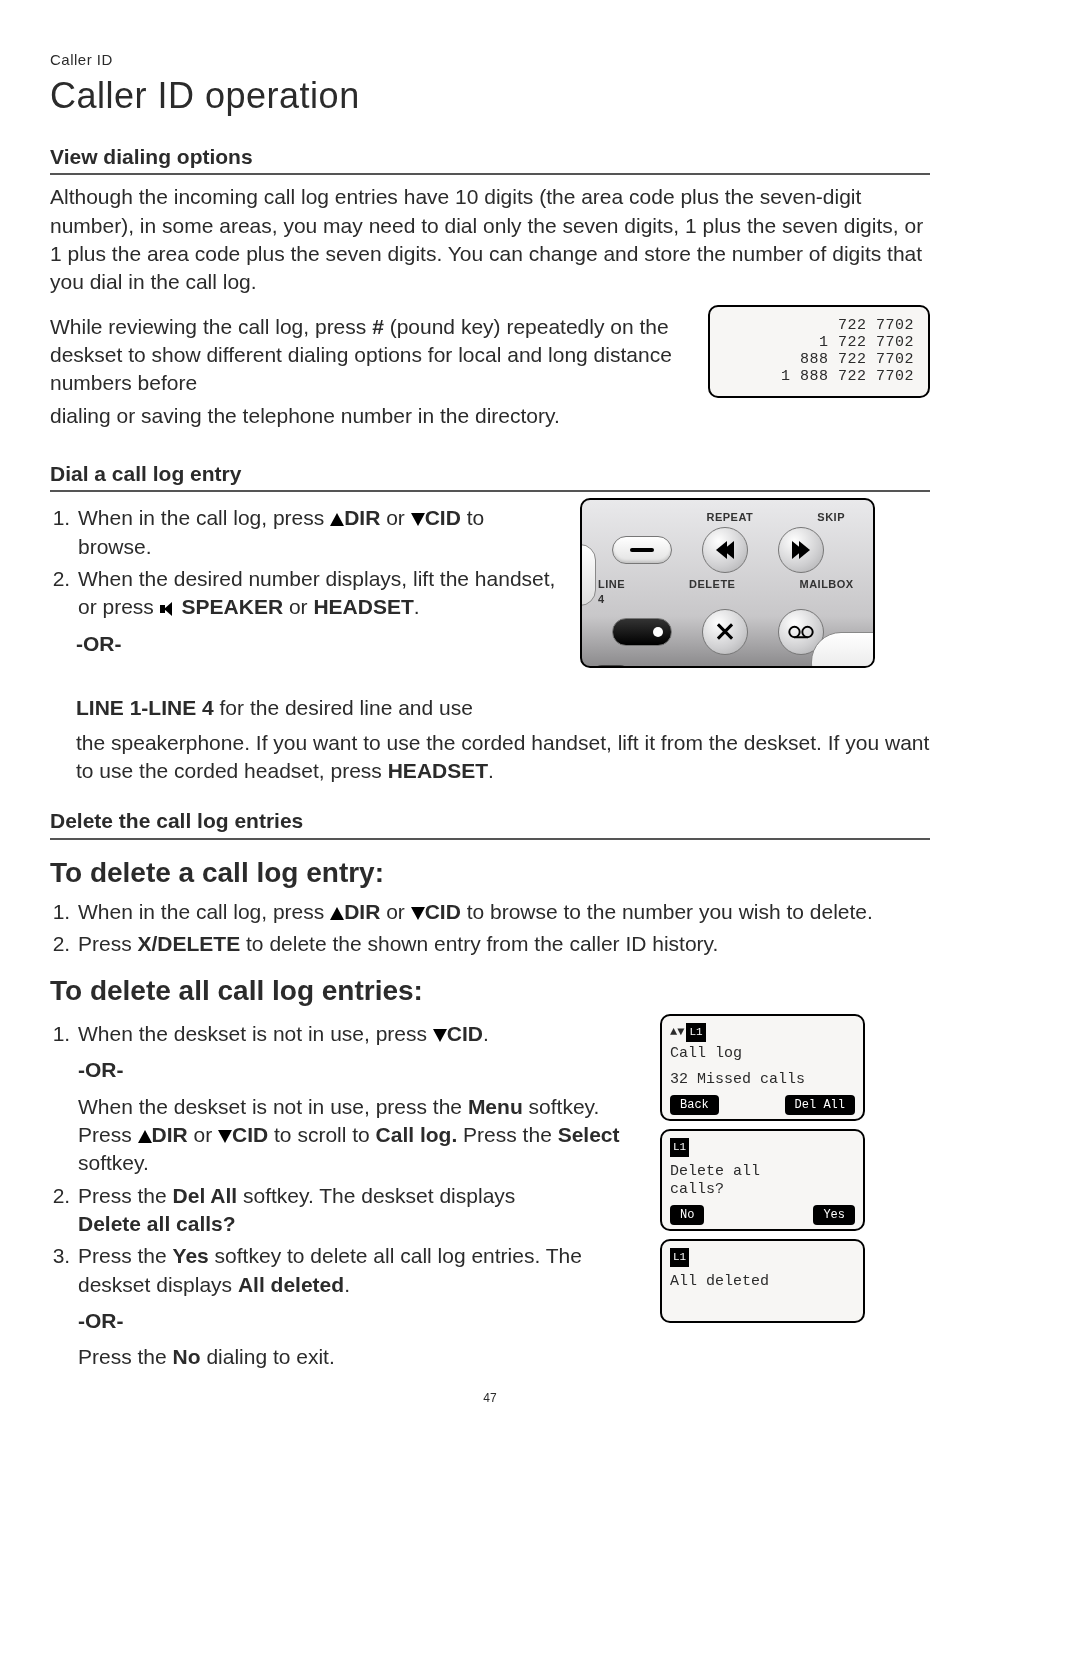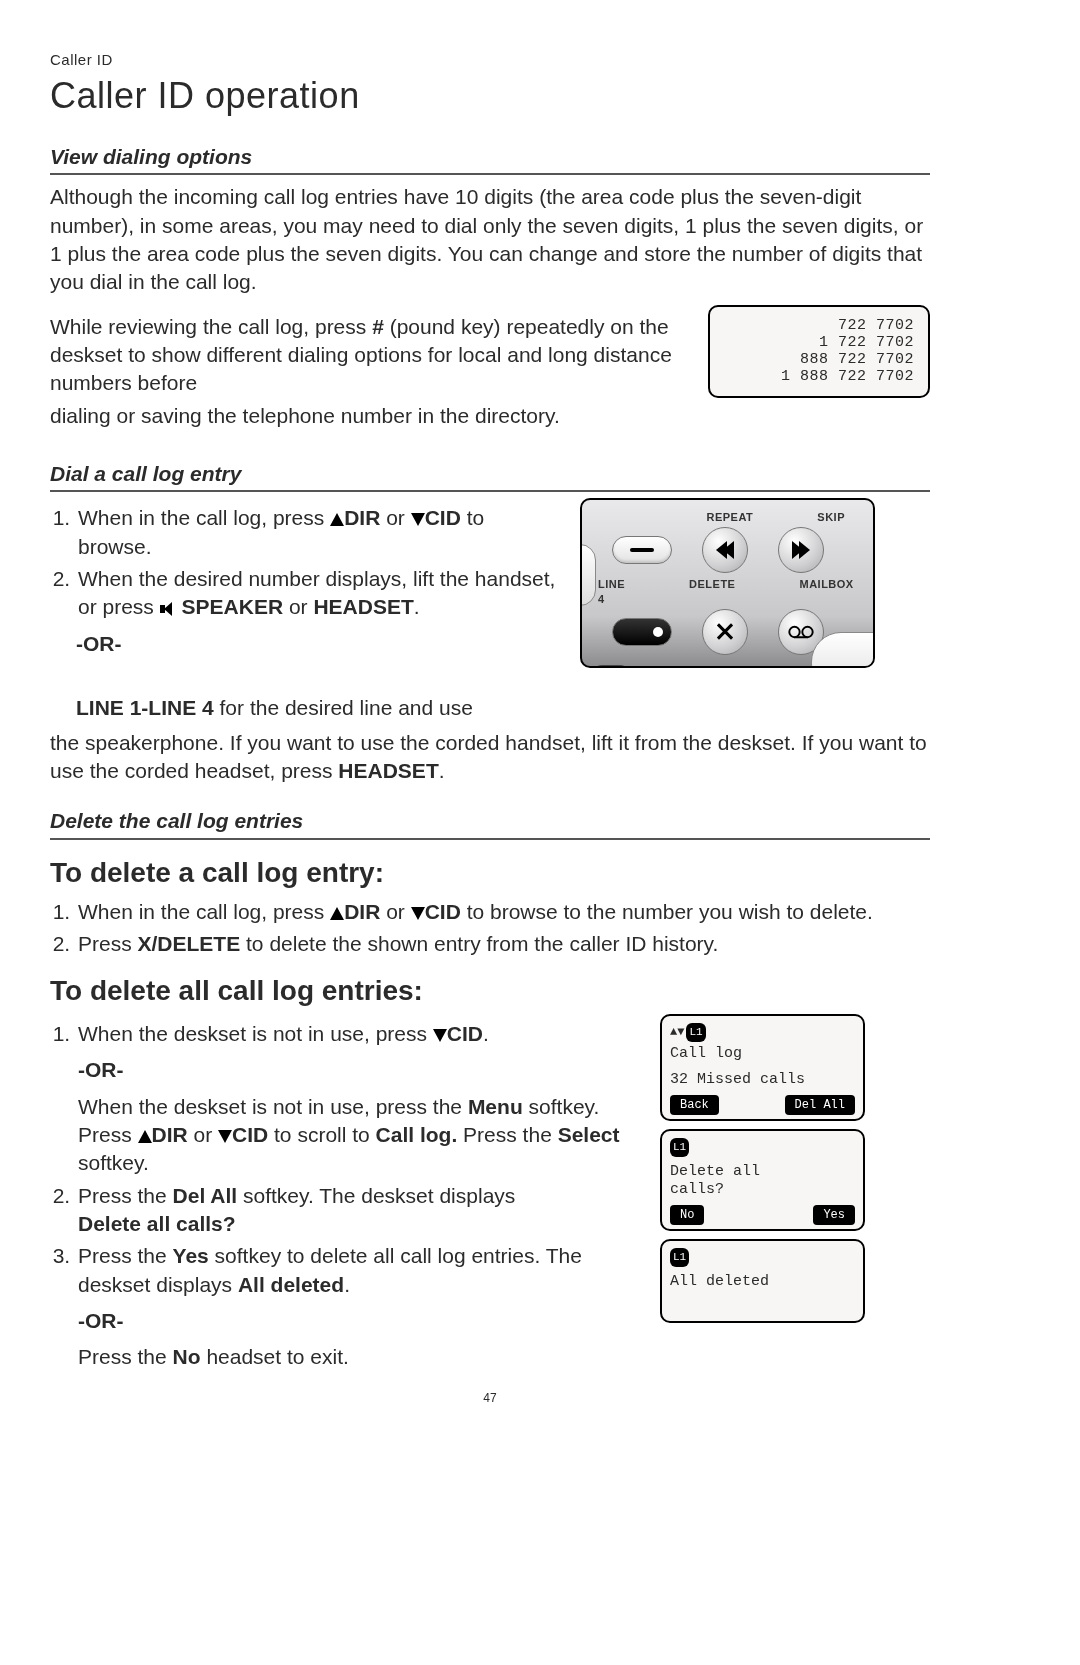--- a/index.html
+++ b/index.html
@@ -22,21 +22,20 @@
     font-weight: 400;
     margin: 0 0 20px 0;
     letter-spacing: 0.5px;
   }
   h2 {
     font-size: 21px;
     font-weight: 700;
     border-bottom: 2px solid #555;
     margin: 22px 0 6px 0;
     padding-bottom: 2px;
-    font-style: italic;
   }
   h3 {
     font-size: 28px;
     font-weight: 700;
     margin: 14px 0 4px 0;
   }
   p { margin: 8px 0; }
   ol { margin: 6px 0; padding-left: 26px; }
   ol li { margin-bottom: 4px; padding-left: 2px; }
   .or { font-weight: 700; margin: 8px 0; }
@@ -131,21 +130,21 @@
     border: 2px solid #000;
     border-radius: 10px;
     background: #f7f6f4;
     font-family: "Courier New", monospace;
     font-size: 15px;
     padding: 6px 8px 4px 8px;
     box-sizing: border-box;
     margin-bottom: 8px;
   }
   .lcdS .l1tag {
-    background:#000; color:#fff; font-size:11px; padding:3px 3px; border-radius:6px;
+    background:#000; color:#fff; font-size:11px; padding:3px 3px; border-radius:0;
     display:inline-block; line-height:13px;
   }
   .lcdS .arrows { font-size:12px; margin-right:2px;}
   .lcdS .softrow {
     display:flex; justify-content: space-between; margin-top:6px;
   }
   .softkey {
     background:#000; color:#fff; font-size:12px; padding:2px 10px; border-radius:4px;
     font-family: "Courier New", monospace;
   }
@@ -243,21 +242,21 @@
               <circle cx="30" cy="12" r="8" fill="none" stroke="#000" stroke-width="3"></circle>
               <line x1="10" y1="20" x2="30" y2="20" stroke="#000" stroke-width="3"></line>
             </svg>
         </div>
       </div>
       <span class="intpill">INT</span>
       <div class="edgeR"></div>
     </div>
   </div>
 </div>
-<p style="margin-top:-2px;">
+<p style="margin-left:26px; margin-top:-2px;">
   <span>the speakerphone. If you want to use the corded handset, lift it from the deskset. If you want to use the corded headset, press </span><b>HEADSET</b><span>.</span>
 </p>
 
 <h2>Delete the call log entries</h2>
 <h3>To delete a call log entry:</h3>
 <ol>
   <li>
     <span>When in the call log, press </span><span class="tri-up"></span><b>DIR</b><span> or </span><span class="tri-down"></span><b>CID</b><span> to browse to the number you wish to delete.</span>
   </li>
   <li>
@@ -273,21 +272,21 @@
         <span>When the deskset is not in use, press </span><span class="tri-down"></span><b>CID</b><span>.</span>
         <div class="or">-OR-</div>
         <span>When the deskset is not in use, press the </span><b>Menu</b><span> softkey. Press </span><span class="tri-up"></span><b>DIR</b><span> or </span><span class="tri-down"></span><b>CID</b><span> to scroll to </span><b>Call log.</b><span> Press the </span><b>Select</b><span> softkey.</span>
       </li>
       <li>
         <span>Press the </span><b>Del All</b><span> softkey. The deskset displays </span><br><b>Delete all calls?</b>
       </li>
       <li>
         <span>Press the </span><b>Yes</b><span> softkey to delete all call log entries. The deskset displays </span><b>All deleted</b><span>.</span>
         <div class="or">-OR-</div>
-        <span>Press the </span><b>No</b><span> headset to exit.</span>
+        <span>Press the </span><b>No</b><span> dialing to exit.</span>
       </li>
     </ol>
   </div>
   <div class="fixed">
     <div class="lcdS">
       <div class="title"><span class="arrows">▲▼</span><span class="l1tag">L1</span></div>
       <div>Call log</div>
       <div class="body">32 Missed calls</div>
       <div class="softrow">
         <span class="softkey">Back</span>

